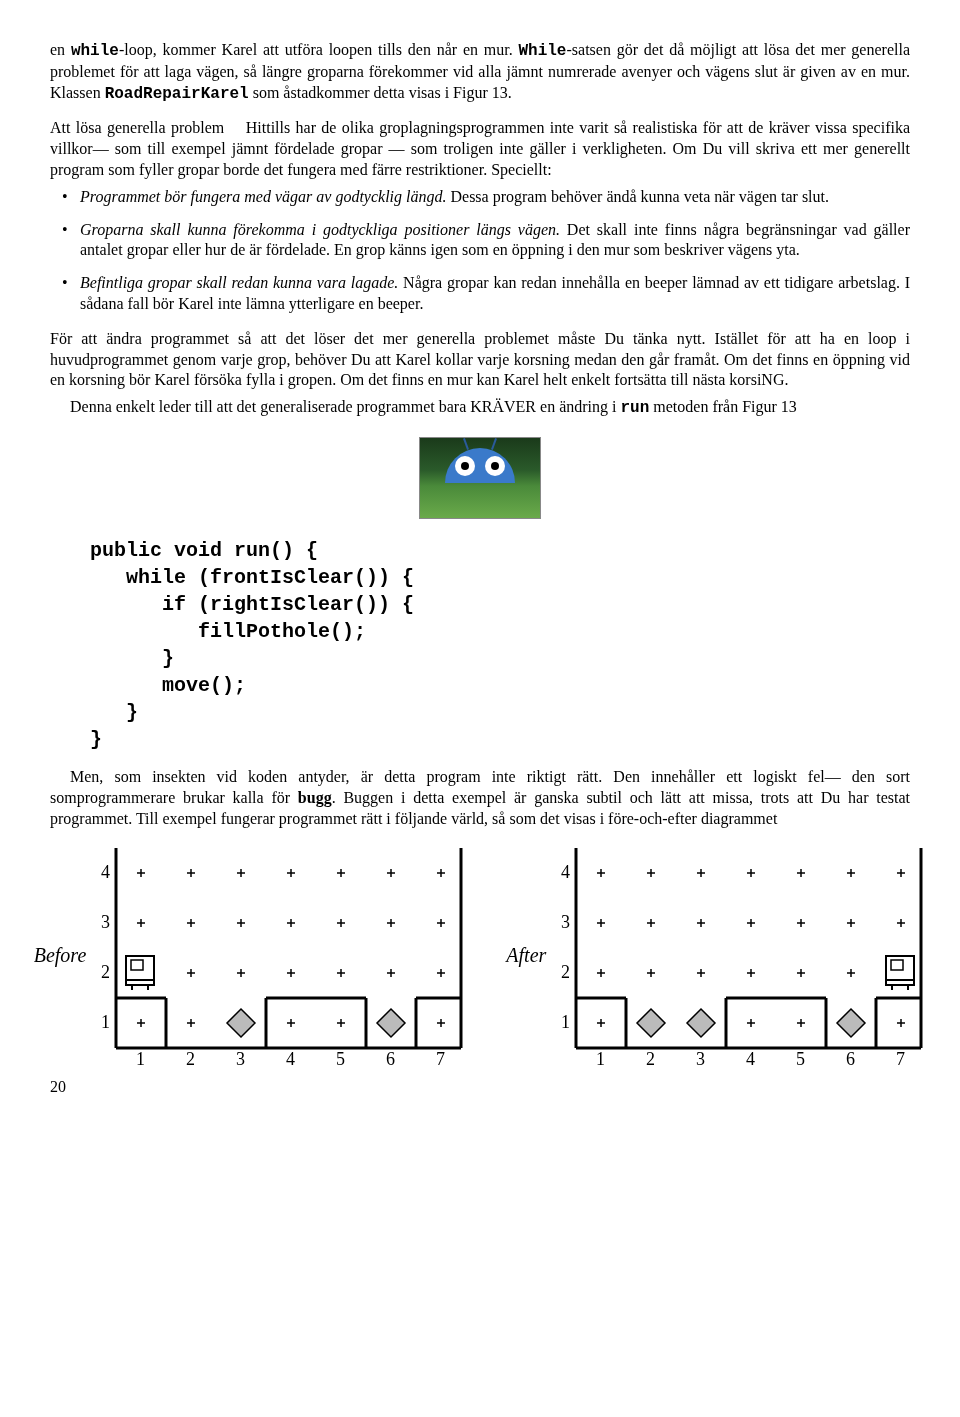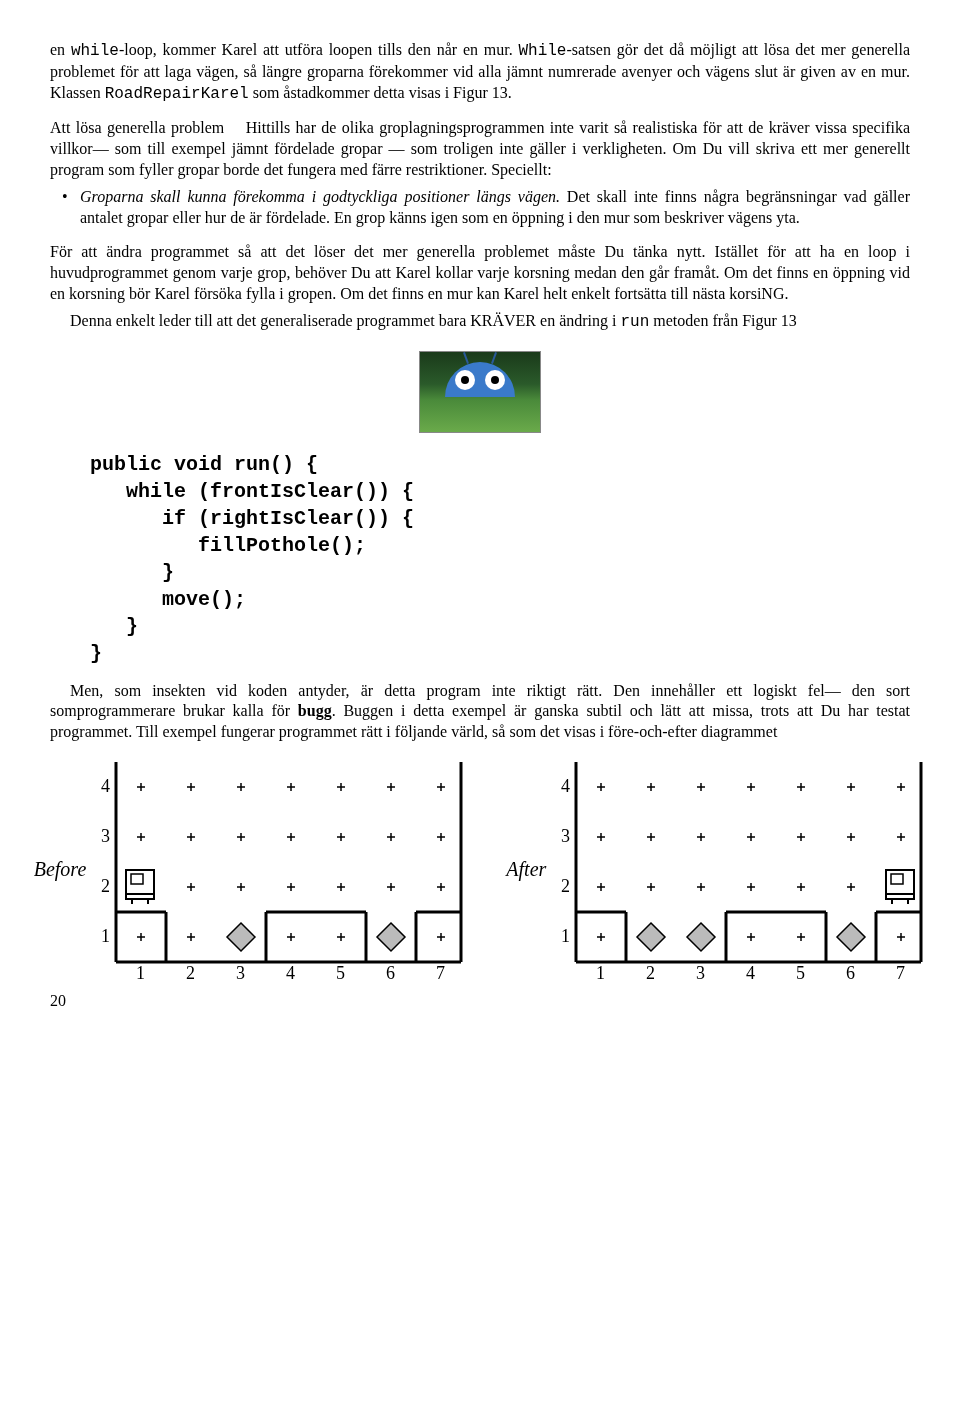--- a/index.html
+++ b/index.html
@@ -8,20 +8,21 @@
     line-height: 1.3;
     margin: 0;
     padding: 40px 50px;
     width: 960px;
     box-sizing: border-box;
     color: #000;
     background: #fff;
   }
   .mono {
     font-family: "Courier New", Courier, monospace;
+    font-weight: bold;
   }
   p {
     margin: 0 0 6px 0;
     text-align: justify;
   }
   .para-end {
     margin-bottom: 14px;
   }
   .section-lead {
     margin-top: 14px;
@@ -138,21 +139,27 @@
 <p class="para-end">
   <span>en </span><span class="mono">while</span><span>-loop, kommer Karel att utföra loopen tills den når en mur. </span><span class="mono">While</span><span>-satsen gör det då möjligt att lösa det mer generella problemet för att laga vägen, så längre groparna förekommer vid alla jämnt numrerade avenyer och vägens slut är given av en mur. Klassen </span><span class="mono">RoadRepairKarel</span><span> som åstadkommer detta visas i Figur 13.</span>
 </p>
 
 <p class="section-lead">
   <span class="runhead">Att lösa generella problem</span>&nbsp;&nbsp;&nbsp;&nbsp;<span>Hittills har de olika groplagningsprogrammen inte varit så realistiska för att de kräver vissa specifika villkor— som till exempel jämnt fördelade gropar — som troligen inte gäller i verkligheten. Om Du vill skriva ett mer generellt program som fyller gropar borde det fungera med färre restriktioner. Speciellt:</span>
 </p>
 
 <ul class="bullets">
   <li>
+    <span class="bullet-lead">Programmet bör fungera med vägar av godtycklig längd.</span><span> Dessa program behöver ändå kunna veta när vägen tar slut.</span>
+  </li>
+  <li>
     <span class="bullet-lead">Groparna skall kunna förekomma i godtyckliga positioner längs vägen.</span><span> Det skall inte finns några begränsningar vad gäller antalet gropar eller hur de är fördelade. En grop känns igen som en öppning i den mur som beskriver vägens yta.</span>
+  </li>
+  <li>
+    <span class="bullet-lead">Befintliga gropar skall redan kunna vara lagade.</span><span> Några gropar kan redan innehålla en beeper lämnad av ett tidigare arbetslag. I sådana fall bör Karel inte lämna ytterligare en beeper.</span>
   </li>
 </ul>
 
 <p>För att ändra programmet så att det löser det mer generella problemet måste Du tänka nytt. Istället för att ha en loop i huvudprogrammet genom varje grop, behöver Du att Karel kollar varje korsning medan den går framåt. Om det finns en öppning vid en korsning bör Karel försöka fylla i gropen. Om det finns en mur kan Karel helt enkelt fortsätta till nästa korsiNG.</p>
 
 <p class="indent-para">
   <span>Denna enkelt leder till att det generaliserade programmet bara KRÄVER en ändring i </span><span class="mono">run</span><span> metoden från Figur 13</span>
 </p>
 
 <div class="bug-img">

